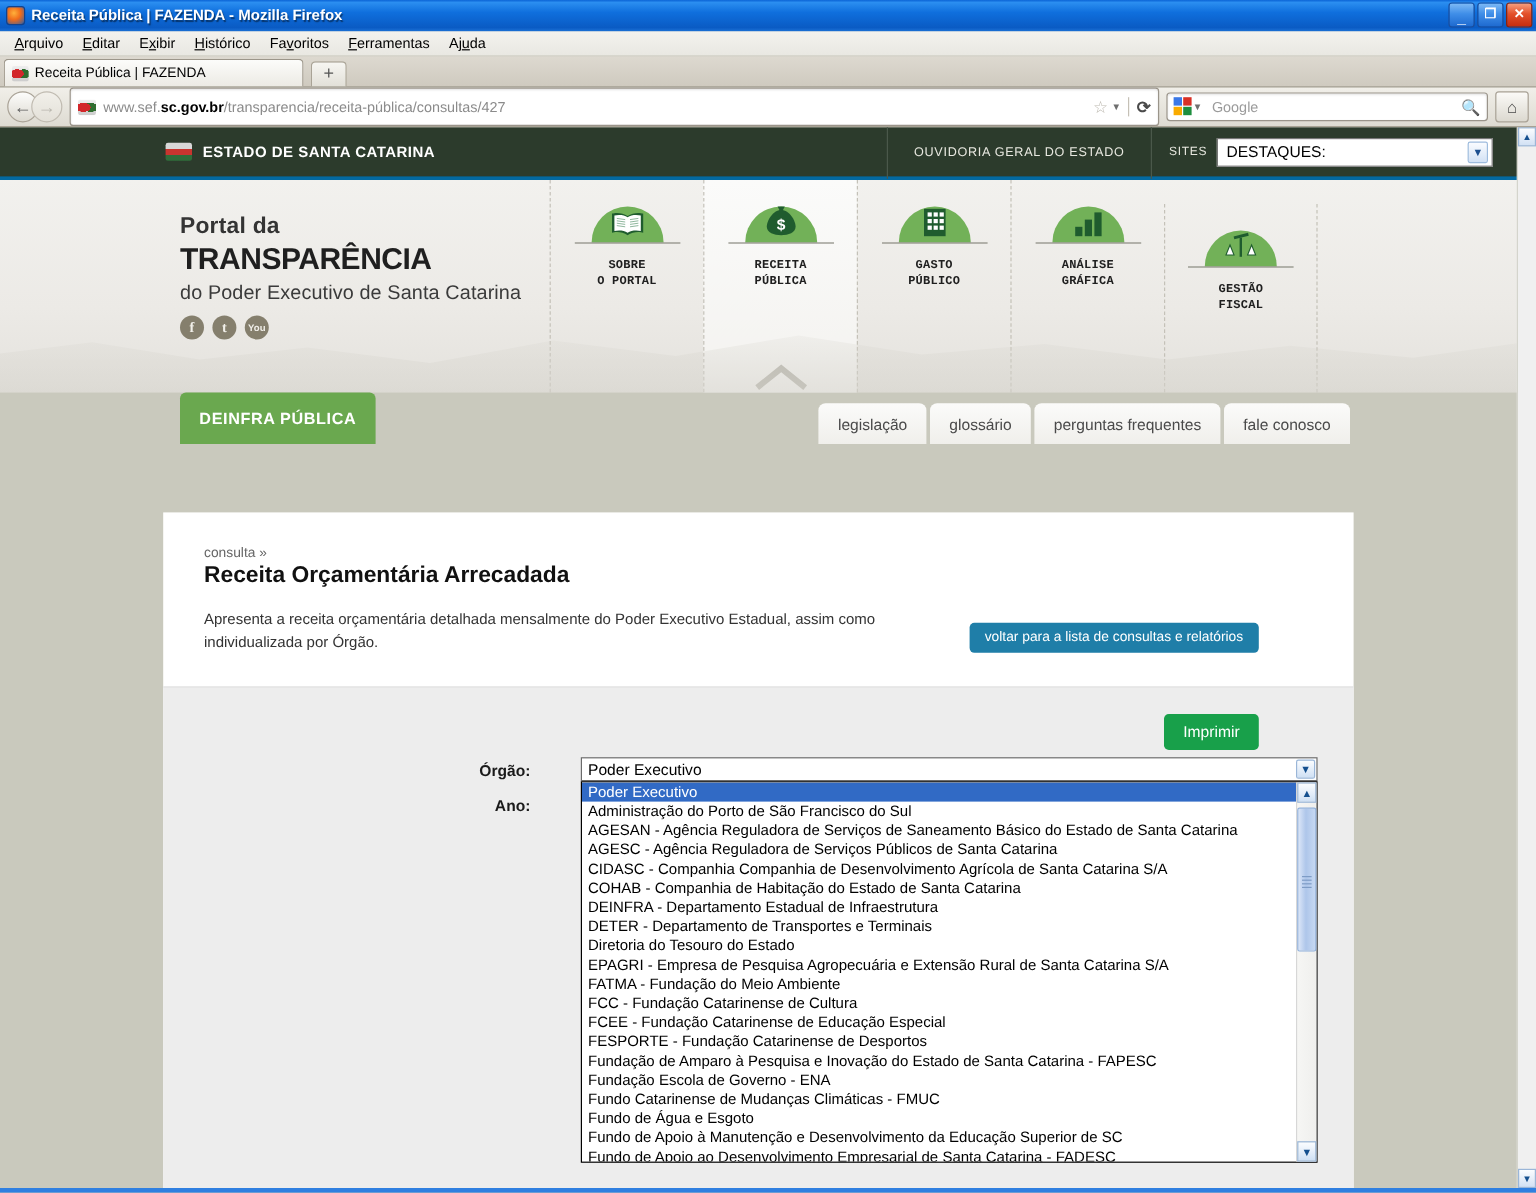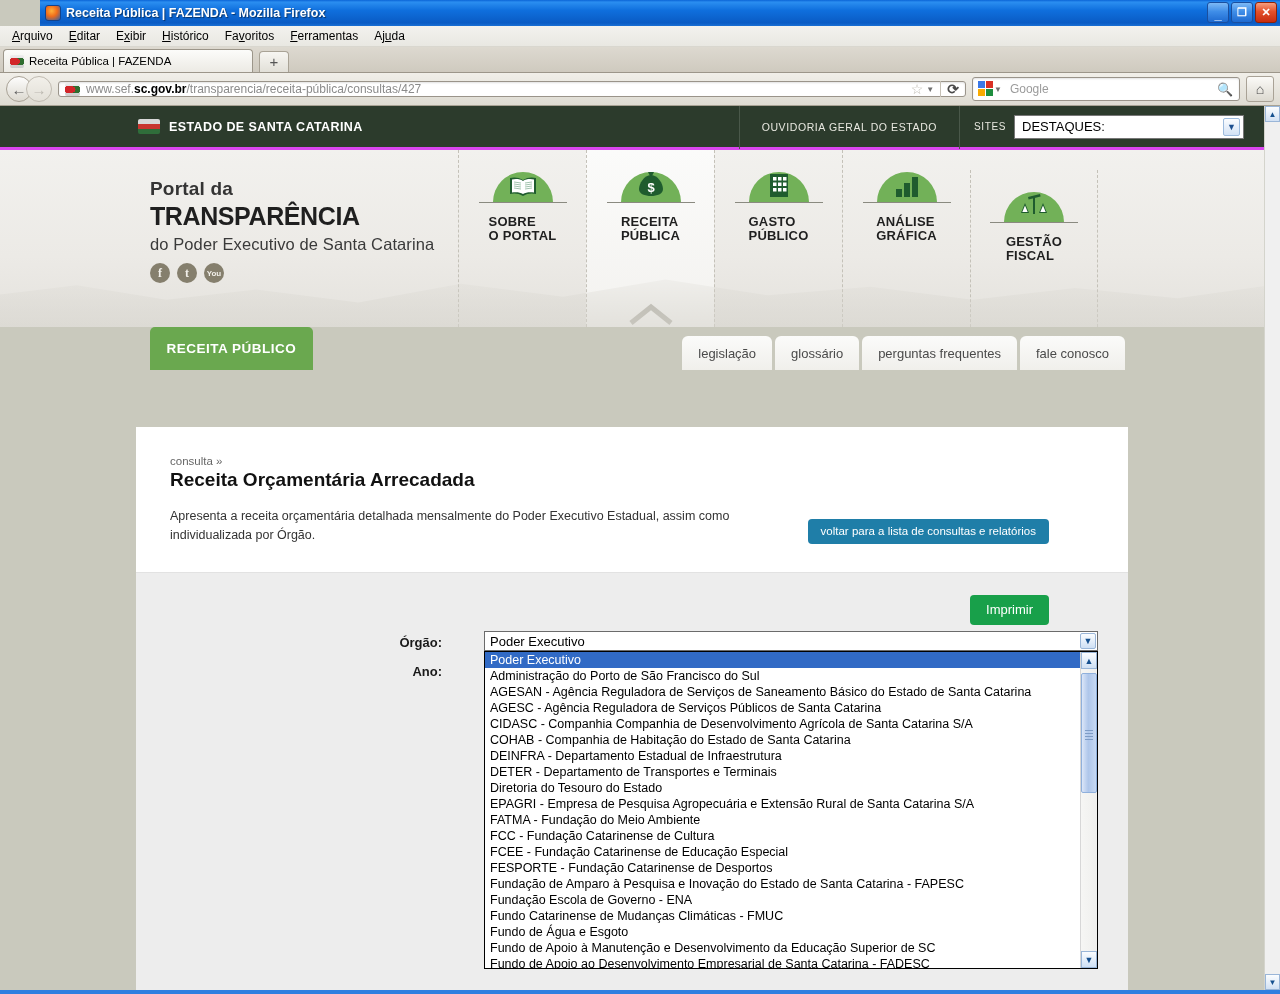--- a/index.html
+++ b/index.html
@@ -11,21 +11,20 @@
     color: #000;
   }
 
   
   .titlebar {
     height: 26px;
     background: linear-gradient(180deg,#0b64d6 0%,#2b8ef0 8%,#0f6fdd 40%,#0a5bc4 88%,#1a6fd4 100%);
     display: flex; align-items: center;
     padding: 0 2px 0 5px;
     position: relative;
-    margin-left: 40px;
   }
   .tb-icon {
     width: 16px; height: 16px; margin-right: 5px;
     border-radius: 3px;
     background: radial-gradient(circle at 40% 35%, #ffb13b 0%, #f06c1b 45%, #2c5fa8 100%);
     border: 1px solid #14428a;
     flex: none;
   }
   .tb-title {
     color: #fff; font-weight: bold; font-size: 12.5px;
@@ -100,21 +99,21 @@
   }
   .navbtn {
     width: 26px; height: 26px; border-radius: 50%;
     background: linear-gradient(180deg,#fdfdfc 0%,#dcd9d0 100%);
     border: 1px solid #a9a296;
     display: flex; align-items: center; justify-content: center;
     font-size: 15px; color: #5d5d5d; flex: none;
   }
   .navbtn.fwd { margin-left: -6px; color: #bbb8b0; border-color:#c0bbb1; background: linear-gradient(180deg,#f2f0ea 0%,#e3e0d8 100%); }
   .urlbox {
-    flex: 1; height: 16px; margin: 0 6px;
+    flex: 1; height: 32px; margin: 0 6px;
     background: #fff; border: 1px solid #9a948a;
     border-radius: 3px;
     display: flex; align-items: center; padding: 0 4px;
     box-shadow: inset 0 1px 2px rgba(0,0,0,.12);
   }
   .url-fav {
     width: 15px; height: 13px; margin: 0 6px 0 2px; flex: none;
     background:
       radial-gradient(ellipse at 30% 50%, #d2262a 0%, #d2262a 40%, transparent 41%),
       radial-gradient(ellipse at 70% 50%, #2f6d2f 0%, #2f6d2f 40%, transparent 41%),
@@ -158,21 +157,21 @@
     width: 1280px;
     height: 884px;
     background: #c9c9bd;
     overflow: hidden;
   }
 
   
   .gov-bar {
     height: 44px;
     background: #2c3b2c;
-    border-bottom: 3px solid #d946ef;
+    border-bottom: 3px solid #0369a1;
     display: flex; align-items: center;
     position: relative;
   }
   .gov-left { display: flex; align-items: center; padding-left: 138px; flex: 1; }
   .flag-ico {
     width: 22px; height: 15px; margin-right: 9px; flex: none;
     border-radius: 2px;
     background:
       linear-gradient(180deg,#d8d8d8 0%,#d8d8d8 33%, #c8352f 34%, #c8352f 66%, #2f6d3a 67%, #2f6d3a 100%);
   }
@@ -237,22 +236,22 @@
     border-radius: 30px 30px 0 0;
     position: relative;
     display: flex; align-items: flex-end; justify-content: center;
   }
   .nav-circle:before {
     content: ""; position: absolute; bottom: -1px; left: -14px; width: 88px; height: 1px;
     background: #8a8a80;
   }
   .nav-glyph { position: absolute; bottom: 2px; left: 0; right: 0; text-align: center; }
   .nav-label {
-    margin-top: 13px; font-size: 13px; font-weight: bold;
-    color: #1f1f1f; line-height: 14px; letter-spacing: .2px;
+    margin-top: 13px; text-align: center; font-size: 10px; font-weight: bold;
+    color: #1f1f1f; line-height: 14px; letter-spacing: .2px; font-family: Liberation Mono, monospace;
   }
   .nav-chevron {
     position: absolute; bottom: 2px; left: 50%; transform: translateX(-50%);
     width: 44px; height: 22px;
   }
 
   
   .tabs-row { position: absolute; left: 0; right: 0; top: 221px; height: 40px; }
   .main-tab {
     position: absolute; left: 150px; top: 0;
@@ -574,21 +573,21 @@
         </div>
         <div class="nav-label">
           <div>GESTÃO</div>
           <div>FISCAL</div>
         </div>
       </div>
     </div>
   </div>
 
   <div class="tabs-row">
-    <div class="main-tab">RECEITA PÚBLICO</div>
+    <div class="main-tab">DEINFRA PÚBLICA</div>
     <div class="sub-tabs">
       <div class="sub-tab">legislação</div>
       <div class="sub-tab">glossário</div>
       <div class="sub-tab">perguntas frequentes</div>
       <div class="sub-tab">fale conosco</div>
     </div>
   </div>
 
   <div class="content-card">
     <div class="card-head">

